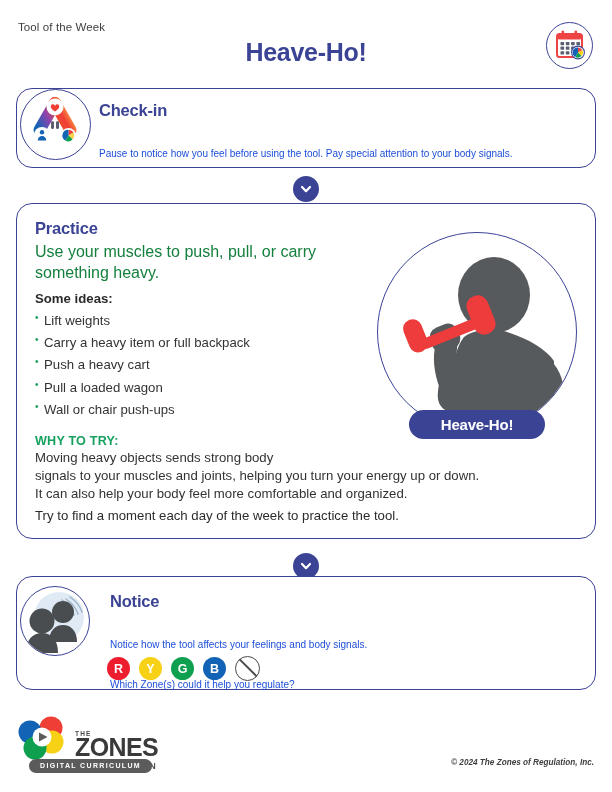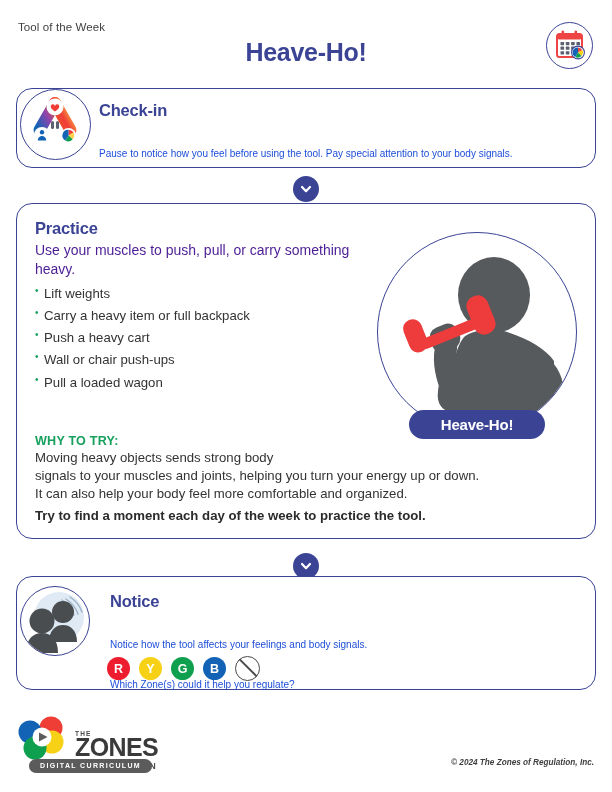--- a/index.html
+++ b/index.html
@@ -57,37 +57,37 @@
   .chev{
     position:absolute;width:26px;height:26px;border-radius:50%;
     background:#3b4395;left:293px;
     display:flex;align-items:center;justify-content:center;
   }
   .chev-1{top:176px;}
   .chev-2{top:553px;}
 
   
   .practice-inner{position:absolute;left:35px;top:219px;width:340px;}
-  .p-lead{font-size:14px;line-height:1.33;color:#4c1d95;margin-top:3px;}
+  .p-lead{font-size:16px;line-height:1.33;color:#15803d;margin-top:3px;}
   .some-ideas{font-size:13.2px;font-weight:bold;color:#2b2b2b;margin-top:7px;}
   .ideas{list-style:none;margin:4px 0 0 0;padding:0;}
   .ideas li{
     font-size:13.2px;color:#333;line-height:1.0;padding:4.5px 0 4.5px 9px;
     position:relative;
   }
   .ideas li::before{
     content:"\2022";position:absolute;left:0;top:3.5px;
     color:#17a05e;font-size:10px;
   }
   .why-block{position:absolute;left:35px;top:434px;width:530px;}
   .why-head{font-size:12.6px;font-weight:bold;color:#17a05e;letter-spacing:.2px;}
   .why-text{font-size:13.2px;line-height:1.30;color:#333;margin-top:1px;}
   .try-line{
     position:absolute;left:35px;top:508px;width:540px;
-    font-size:13.2px;font-weight:bold;color:#2b2b2b;
+    font-size:13.2px;font-weight:normal;color:#2b2b2b;
   }
 
   
   .illus{position:absolute;left:377px;top:232px;width:200px;height:200px;}
   .illus-circle{
     position:absolute;left:0;top:0;width:200px;height:200px;
     border-radius:50%;border:1.8px solid #3b4395;background:#fff;
     box-sizing:border-box;overflow:hidden;
   }
   .heave-pill{
@@ -221,26 +221,27 @@
     <svg width="14" height="14" viewBox="0 0 14 14">
       <path d="M3 5 L7 9.2 L11 5" fill="none" stroke="#fff" stroke-width="2.2" stroke-linecap="round" stroke-linejoin="round"></path>
     </svg>
   </div>
 
   <div class="card card-practice"></div>
 
   <div class="practice-inner">
     <div class="card-head">Practice</div>
     <div class="p-lead">Use your muscles to push, pull, or carry something heavy.</div>
+    <div class="some-ideas">Some ideas:</div>
     <ul class="ideas">
       <li>Lift weights</li>
       <li>Carry a heavy item or full backpack</li>
       <li>Push a heavy cart</li>
+      <li>Pull a loaded wagon</li>
       <li>Wall or chair push-ups</li>
-      <li>Pull a loaded wagon</li>
     </ul>
   </div>
 
   <div class="why-block">
     <div class="why-head">WHY TO TRY:</div>
     <div class="why-text">Moving heavy objects sends strong body</div>
     <div class="why-text">signals to your muscles and joints, helping you turn your energy up or down.</div>
     <div class="why-text">It can also help your body feel more comfortable and organized.</div>
   </div>
 

